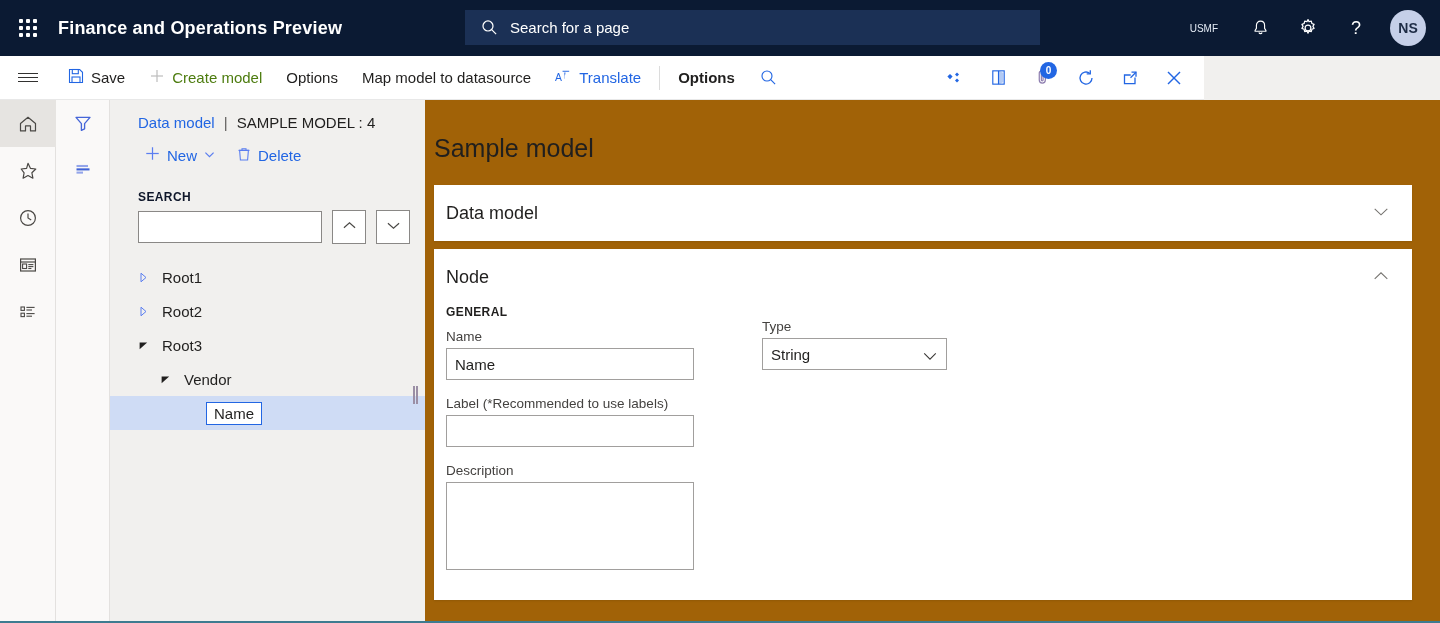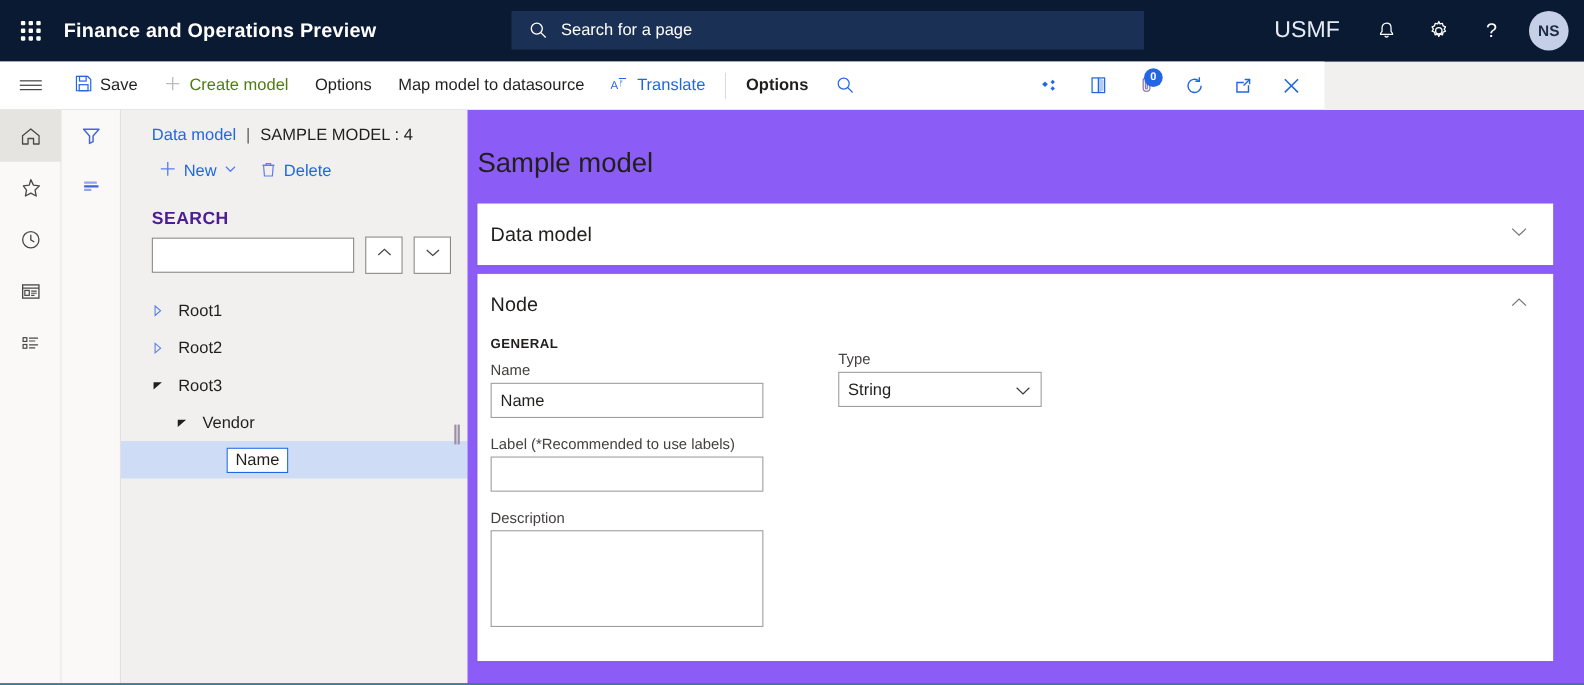--- a/index.html
+++ b/index.html
@@ -35,21 +35,21 @@
     position: absolute; left: 465px; top: 10px; width: 575px; height: 35px;
     background: #1b3055;
     display: flex; align-items: center; padding-left: 16px; cursor: text;
   }
   .nav-search .mag { margin-right: 12px; display: flex; }
   .nav-search-text { color: #ffffff; font-size: 15px; }
   .nav-right {
     position: absolute; right: 0; top: 0; height: 56px;
     display: flex; align-items: center; padding-right: 14px; gap: 0px;
   }
-  .nav-company { color: #e4ebf5; font-size: 21px; padding: 0 18px; cursor: pointer; }
+  .nav-company { color: #e4ebf5; font-size: 10px; padding: 0 18px; cursor: pointer; }
   .nav-ico {
     width: 48px; height: 56px; display: flex; align-items: center; justify-content: center;
     cursor: pointer;
   }
   .avatar {
     width: 36px; height: 36px; border-radius: 50%;
     background: #c5cfe8; color: #1d2b45; font-size: 14px; font-weight: bold;
     display: flex; align-items: center; justify-content: center;
     margin-left: 10px; cursor: pointer;
   }
@@ -120,21 +120,21 @@
   }
   .crumb-link { color: #2266e3; cursor: pointer; }
   .crumb-bar { color: #605e5c; }
   .crumb-cur { color: #201f1e; }
   .treetoolbar { display: flex; align-items: center; padding: 9px 0 0 26px; gap: 4px; }
   .tt-btn {
     display: flex; align-items: center; gap: 6px;
     color: #2266e3; font-size: 15px; padding: 5px 8px; cursor: pointer;
   }
   .searchlbl {
-    font-size: 16px; font-weight: bold; color: #4c1d95;
+    font-size: 12px; font-weight: bold; color: #0f172a;
     letter-spacing: .4px; padding: 20px 0 0 28px;
   }
   .searchrow { display: flex; align-items: center; gap: 10px; padding: 6px 0 0 28px; }
   .searchbox {
     width: 184px; height: 32px; background: #ffffff;
     border: 1px solid #8a8886; outline: none;
     font-family: "Liberation Sans", sans-serif; font-size: 14px; padding: 0 8px;
   }
   .navbtn {
     width: 34px; height: 34px; background: #ffffff; border: 1px solid #8a8886;
@@ -156,21 +156,21 @@
   .splitter {
     position: absolute; left: 413px; top: 386px;
     width: 7px; height: 18px; cursor: col-resize;
     display: flex; gap: 1.5px; align-items: center;
   }
   .splitter i { display: block; width: 1.6px; height: 18px; background: #9b8fa5; }
 
   
   .rightpane {
     position: absolute; top: 100px; left: 425px; width: 1015px; height: 523px;
-    background: #8b5cf6; overflow: hidden;
+    background: #a16207; overflow: hidden;
   }
   .page-title {
     font-size: 25px; color: #201f1e; padding: 34px 0 0 9px; font-weight: normal;
   }
   .card {
     background: #ffffff; margin: 0 28px 0 9px;
     box-shadow: 0 .6px 1.8px rgba(0,0,0,.10), 0 .1px .5px rgba(0,0,0,.08);
   }
   .card + .card { margin-top: 8px; }
   .card-hdr {

